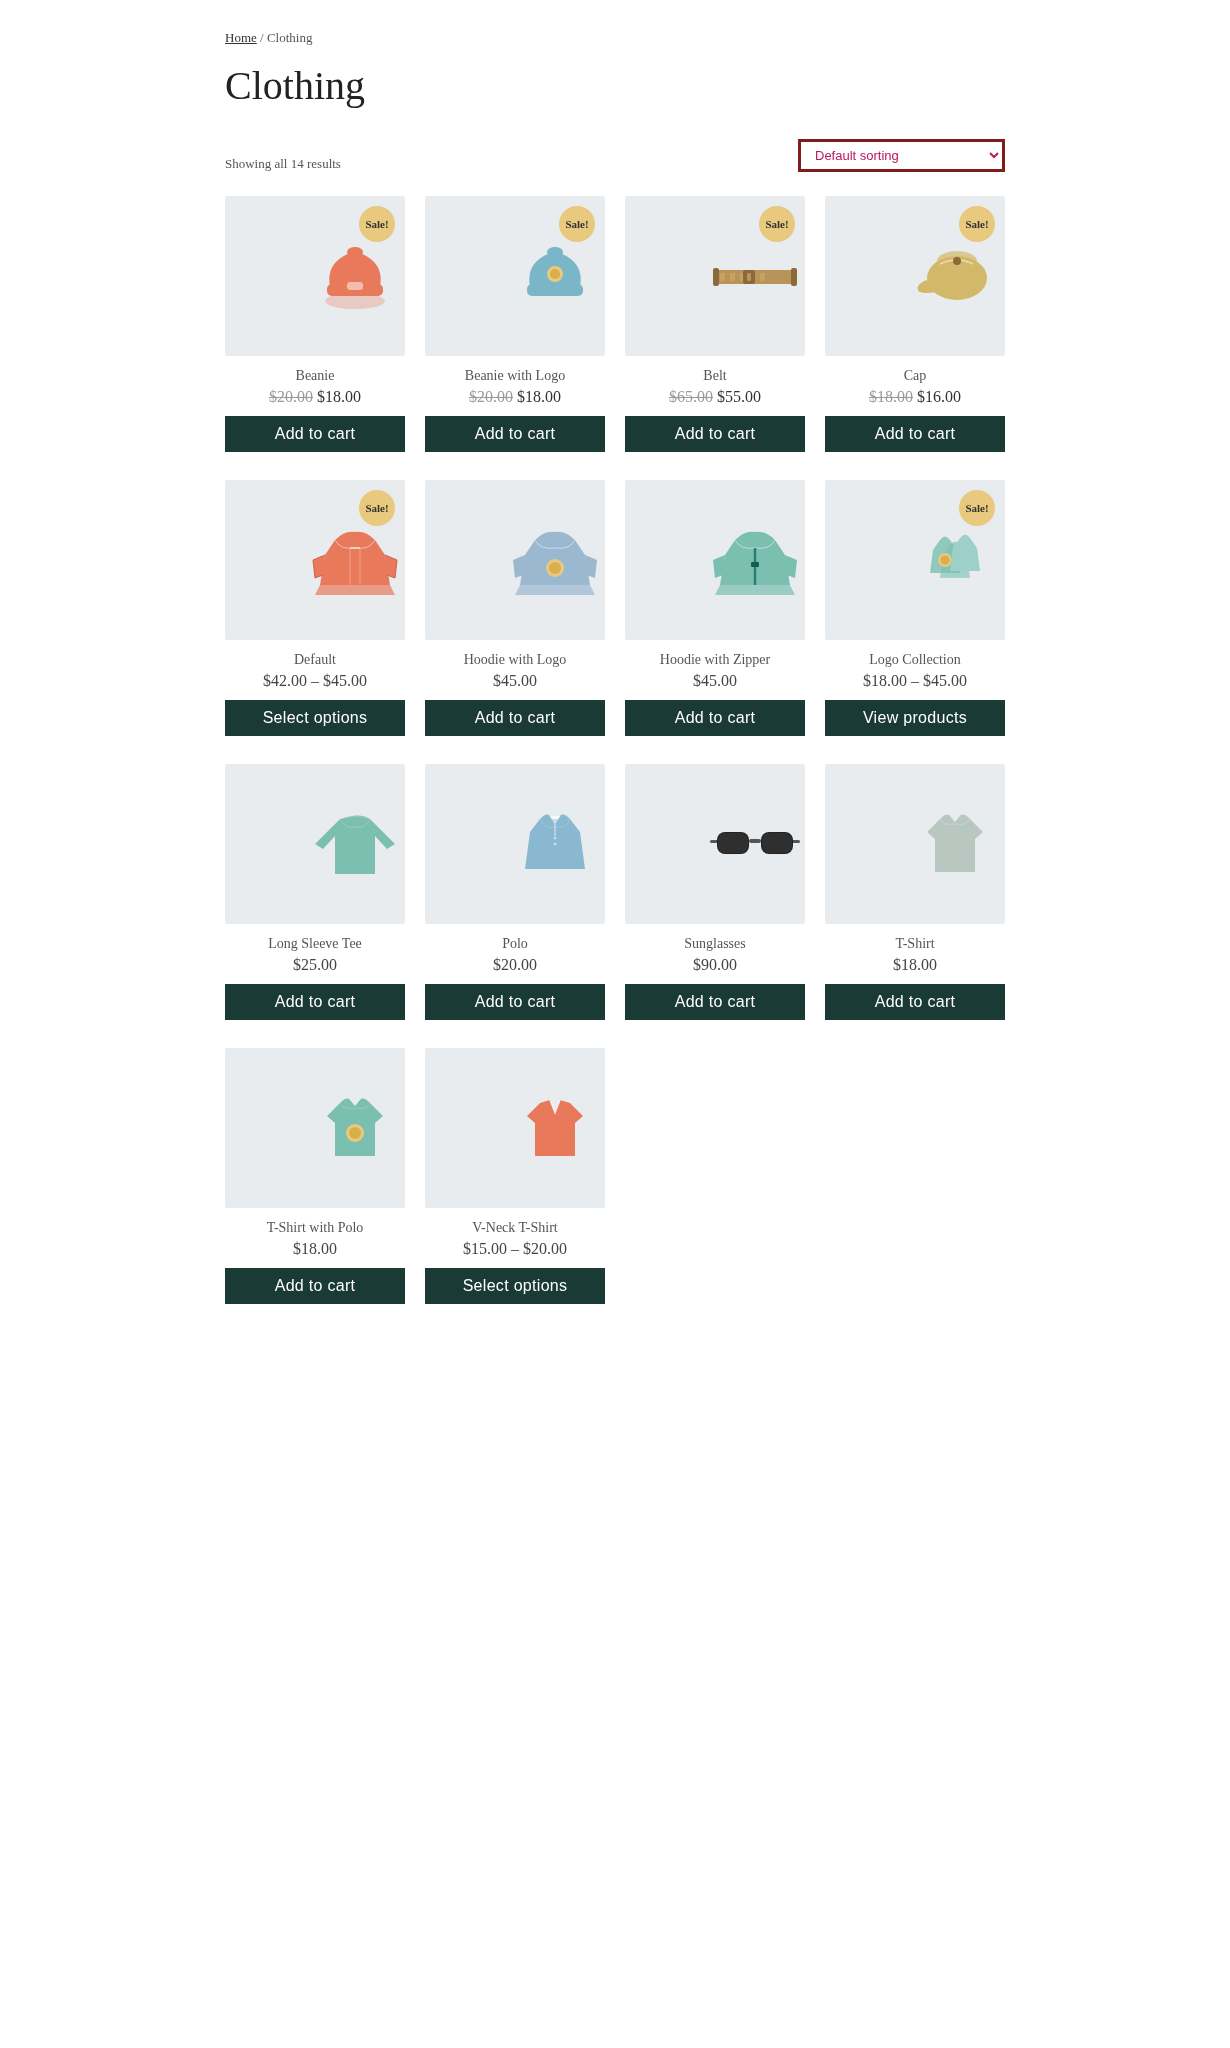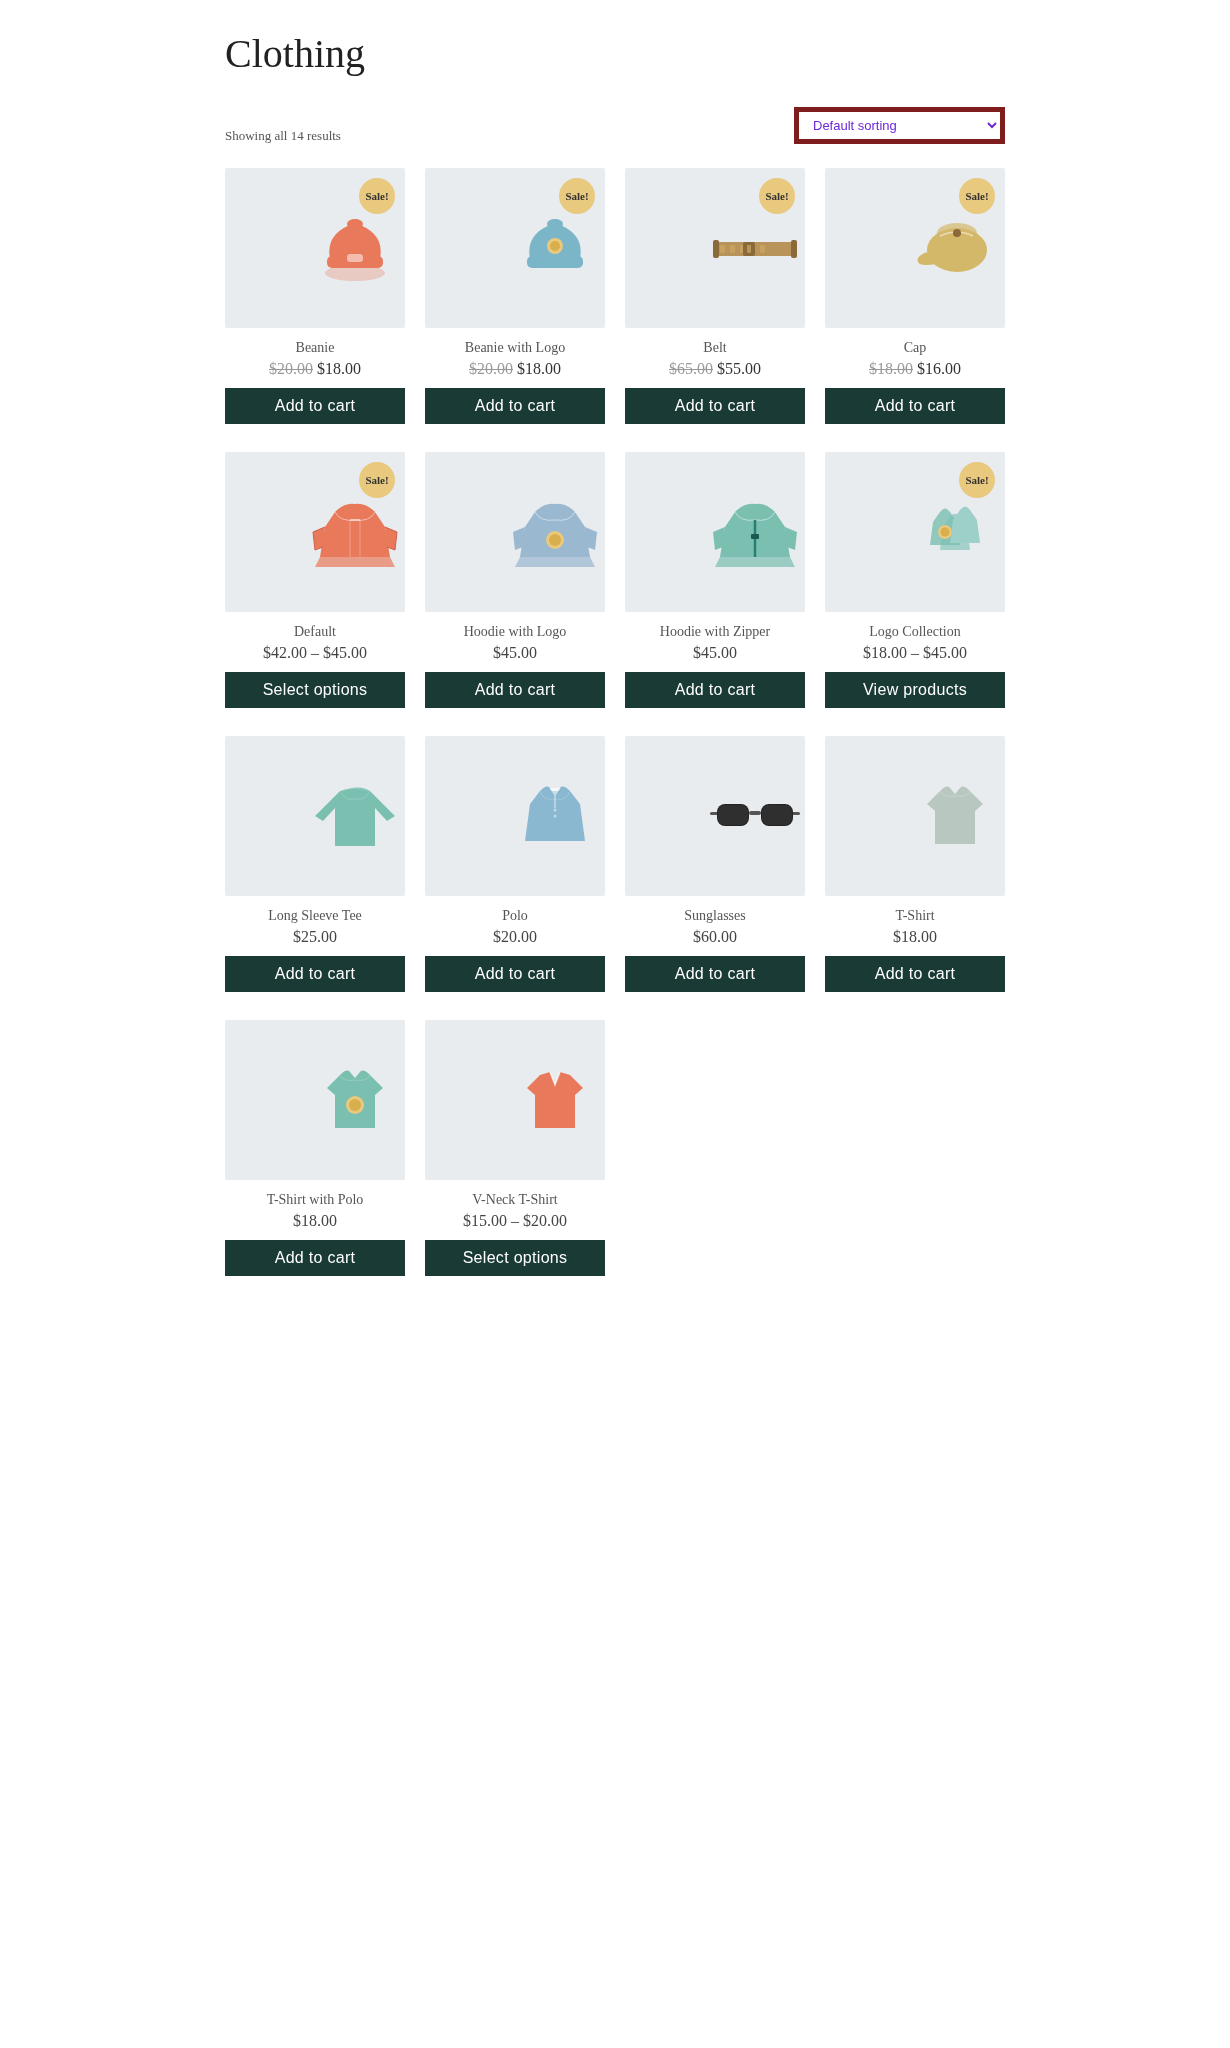--- a/index.html
+++ b/index.html
@@ -36,24 +36,24 @@
       align-items: flex-end;
       margin-bottom: 24px;
     }
     .results-count {
       font-size: 13px;
       color: #555;
     }
     .sort-select {
       font-size: 13px;
       padding: 5px 28px 5px 10px;
-      border: 5px solid #7f1d1d;
+      border: 3px solid #7f1d1d;
       background: #fff;
       cursor: pointer;
-      color: #6d28d9;
+      color: #be185d;
       appearance: auto;
     }
     .products-grid {
       display: grid;
       grid-template-columns: repeat(4, 1fr);
       gap: 28px 20px;
     }
     .product-card {
       position: relative;
       text-align: center;
@@ -120,20 +120,25 @@
     .svg-product {
       width: 100px;
       height: 100px;
     }
   </style>
 </head>
 <body>
 
 <div class="page-wrapper">
 
+  <div class="breadcrumb">
+    <a>Home</a>
+    <span> / </span>
+    <span>Clothing</span>
+  </div>
 
   <h1 class="page-title">Clothing</h1>
 
   <div class="shop-toolbar">
     <span class="results-count">Showing all 14 results</span>
     <select class="sort-select">
     <option value="Default sorting">Default sorting</option><option value="Sort by popularity">Sort by popularity</option><option value="Sort by average rating">Sort by average rating</option><option value="Sort by latest">Sort by latest</option><option value="Sort by price: low to high">Sort by price: low to high</option><option value="Sort by price: high to low">Sort by price: high to low</option></select>
   </div>
 
   <div class="products-grid" id="products-grid">
@@ -304,21 +309,21 @@
         <rect x="5" y="46" width="20" height="3" rx="1.5" fill="#555"></rect>
         <rect x="75" y="46" width="20" height="3" rx="1.5" fill="#555"></rect>
         <rect x="12" y="38" width="32" height="22" rx="8" fill="#222"></rect>
         <rect x="56" y="38" width="32" height="22" rx="8" fill="#222"></rect>
         <rect x="44" y="45" width="12" height="4" rx="2" fill="#555"></rect>
         <rect x="13" y="39" width="30" height="20" rx="7" fill="#333" opacity="0.8"></rect>
         <rect x="57" y="39" width="30" height="20" rx="7" fill="#333" opacity="0.8"></rect>
       </svg>
     </div>
     <div class="product-name">Sunglasses</div>
-    <div class="product-price"><span>$60.00</span></div>
+    <div class="product-price"><span>$90.00</span></div>
     <button class="btn-cart">Add to cart</button>
   </div>
       <div class="product-card">
     <div class="product-image-wrap">
 
       <svg viewBox="0 0 100 100" class="svg-product">
         <path d="M35 25 L22 38 L30 45 L30 78 L70 78 L70 45 L78 38 L65 25 Q58 18 55 22 L50 28 L45 22 Q42 18 35 25Z" fill="#b8c8c0"></path>
         <path d="M35 25 Q38 32 50 30 Q62 32 65 25" stroke="white" stroke-width="0.5" fill="none" opacity="0.4"></path>
       </svg>
     </div>

